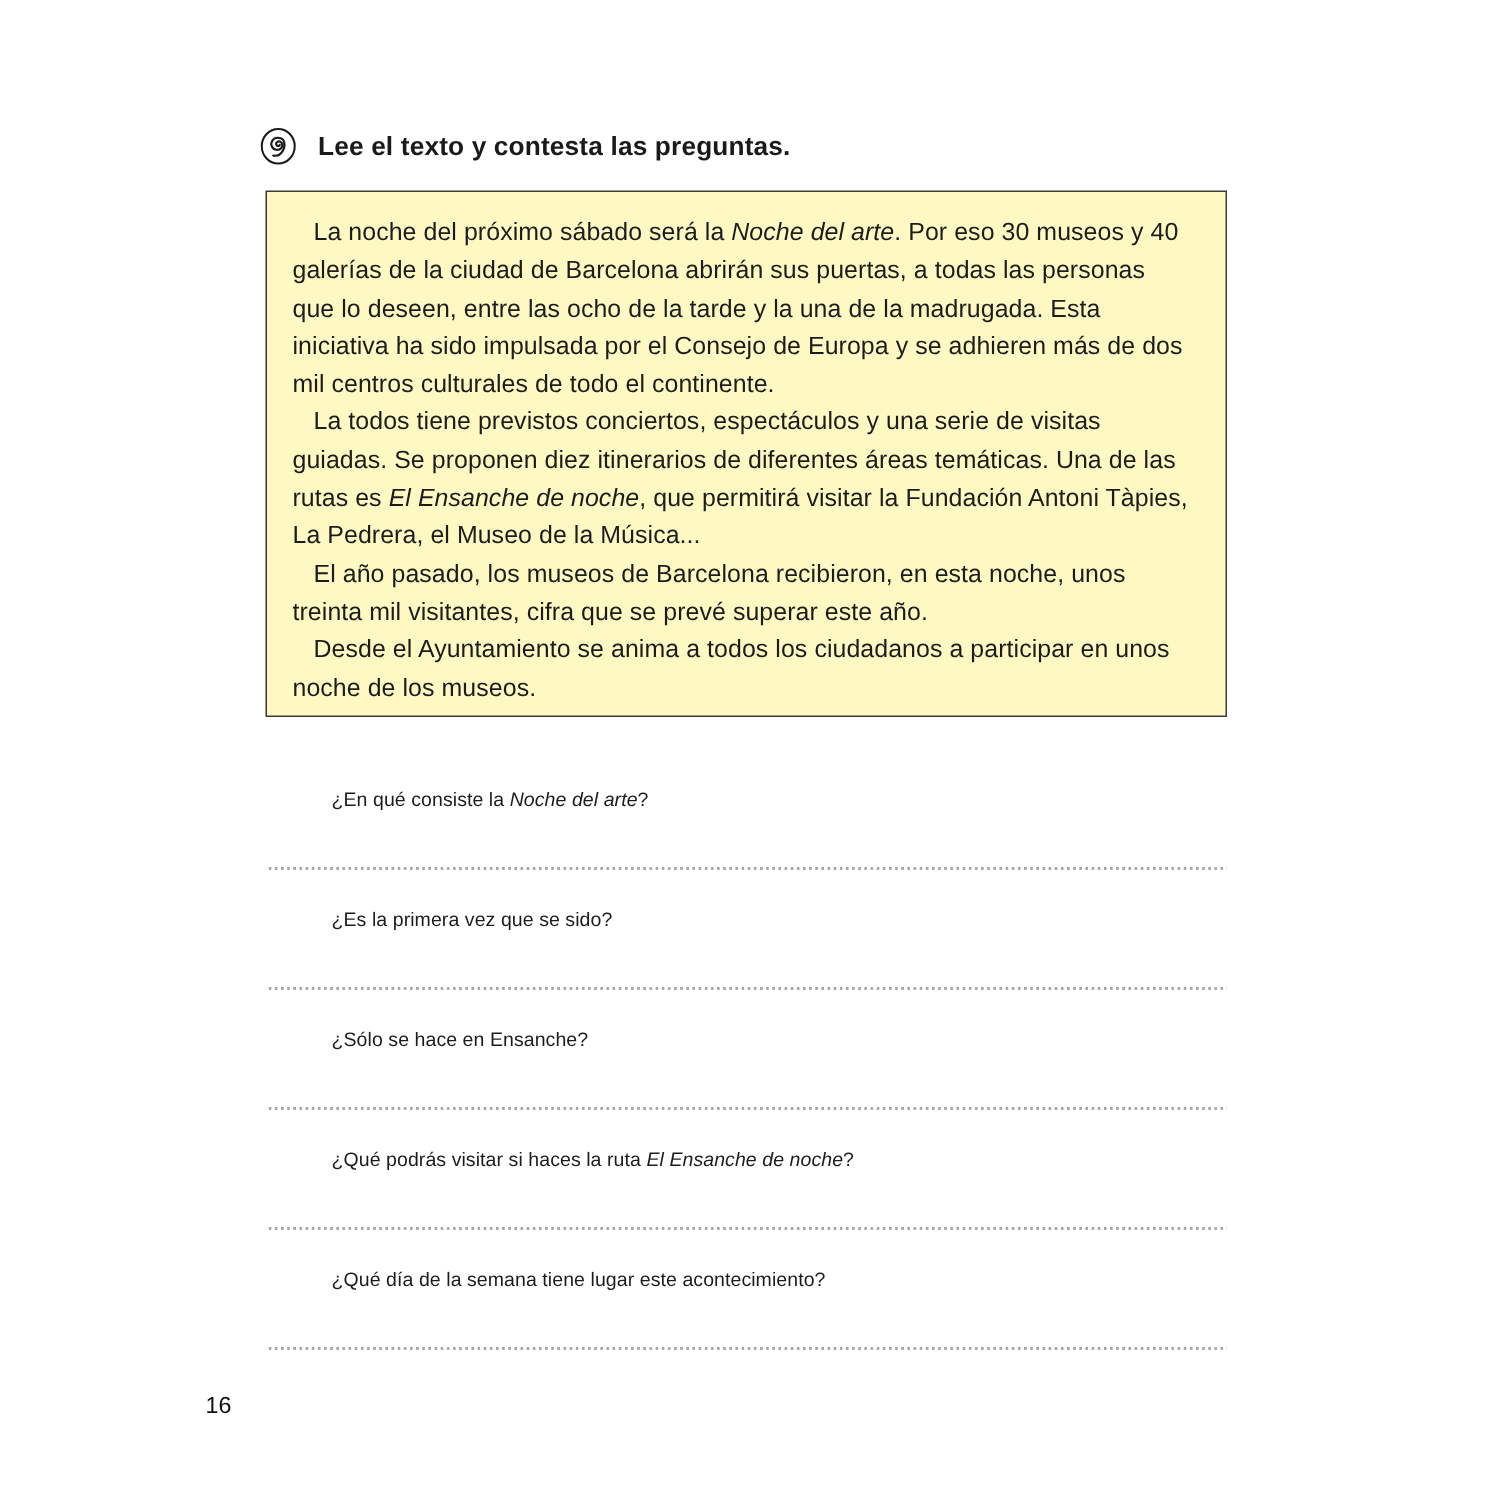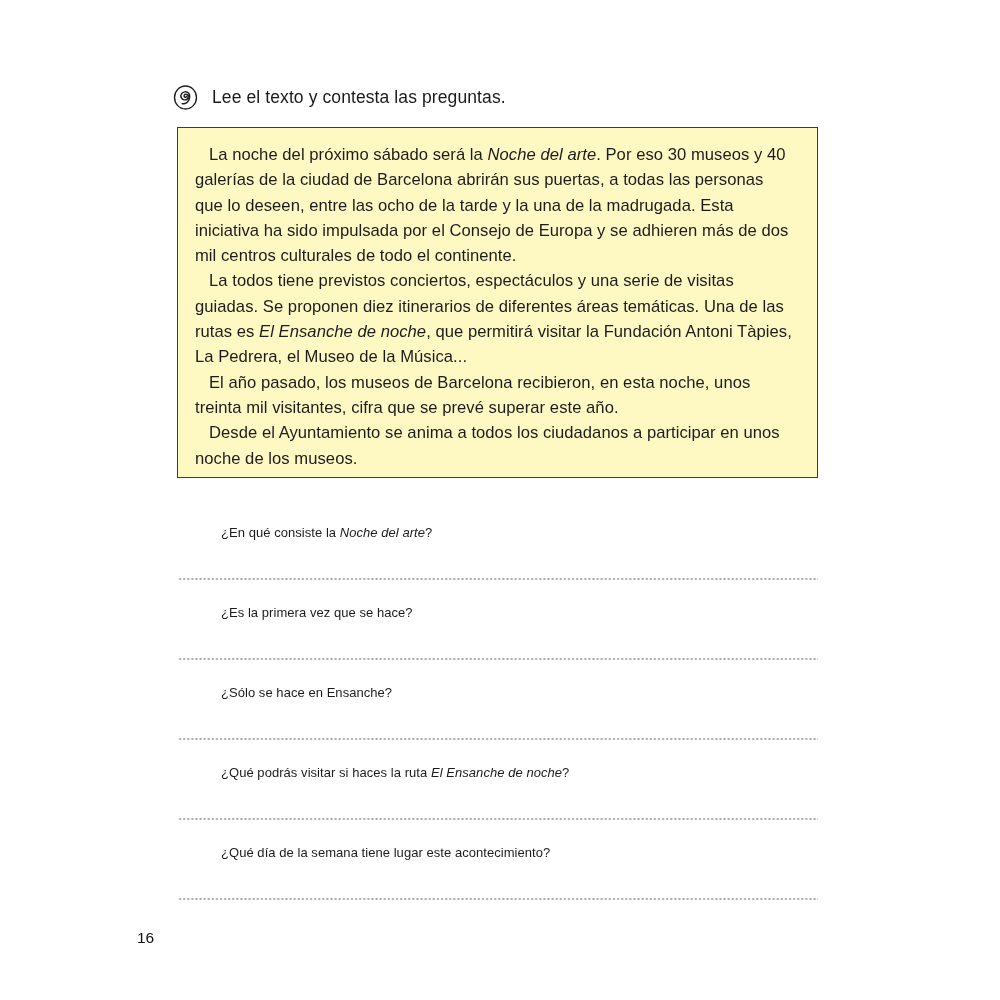--- a/index.html
+++ b/index.html
@@ -34,21 +34,21 @@
     gap: 13px;
   }
   .ex-number-icon {
     width: 27px;
     height: 27px;
     flex: 0 0 27px;
     display: block;
   }
   .exercise-title {
     font-size: 17.5px;
-    font-weight: normal;
+    font-weight: bold;
     letter-spacing: 0.1px;
     color: #1a1a1a;
     white-space: nowrap;
     line-height: 1;
   }
 
   
   .passage-box {
     position: absolute;
     left: 177px;
@@ -148,21 +148,21 @@
   </div>
 
   <div class="questions">
 
     <div class="q-block">
       <div class="q-text"><span>¿En qué consiste la </span><em>Noche del arte</em><span>?</span></div>
       <div class="answer-rule"></div>
     </div>
 
     <div class="q-block">
-      <div class="q-text"><span>¿Es la primera vez que se hace?</span></div>
+      <div class="q-text"><span>¿Es la primera vez que se sido?</span></div>
       <div class="answer-rule"></div>
     </div>
 
     <div class="q-block">
       <div class="q-text"><span>¿Sólo se hace en Ensanche?</span></div>
       <div class="answer-rule"></div>
     </div>
 
     <div class="q-block">
       <div class="q-text"><span>¿Qué podrás visitar si haces la ruta </span><em>El Ensanche de noche</em><span>?</span></div>

